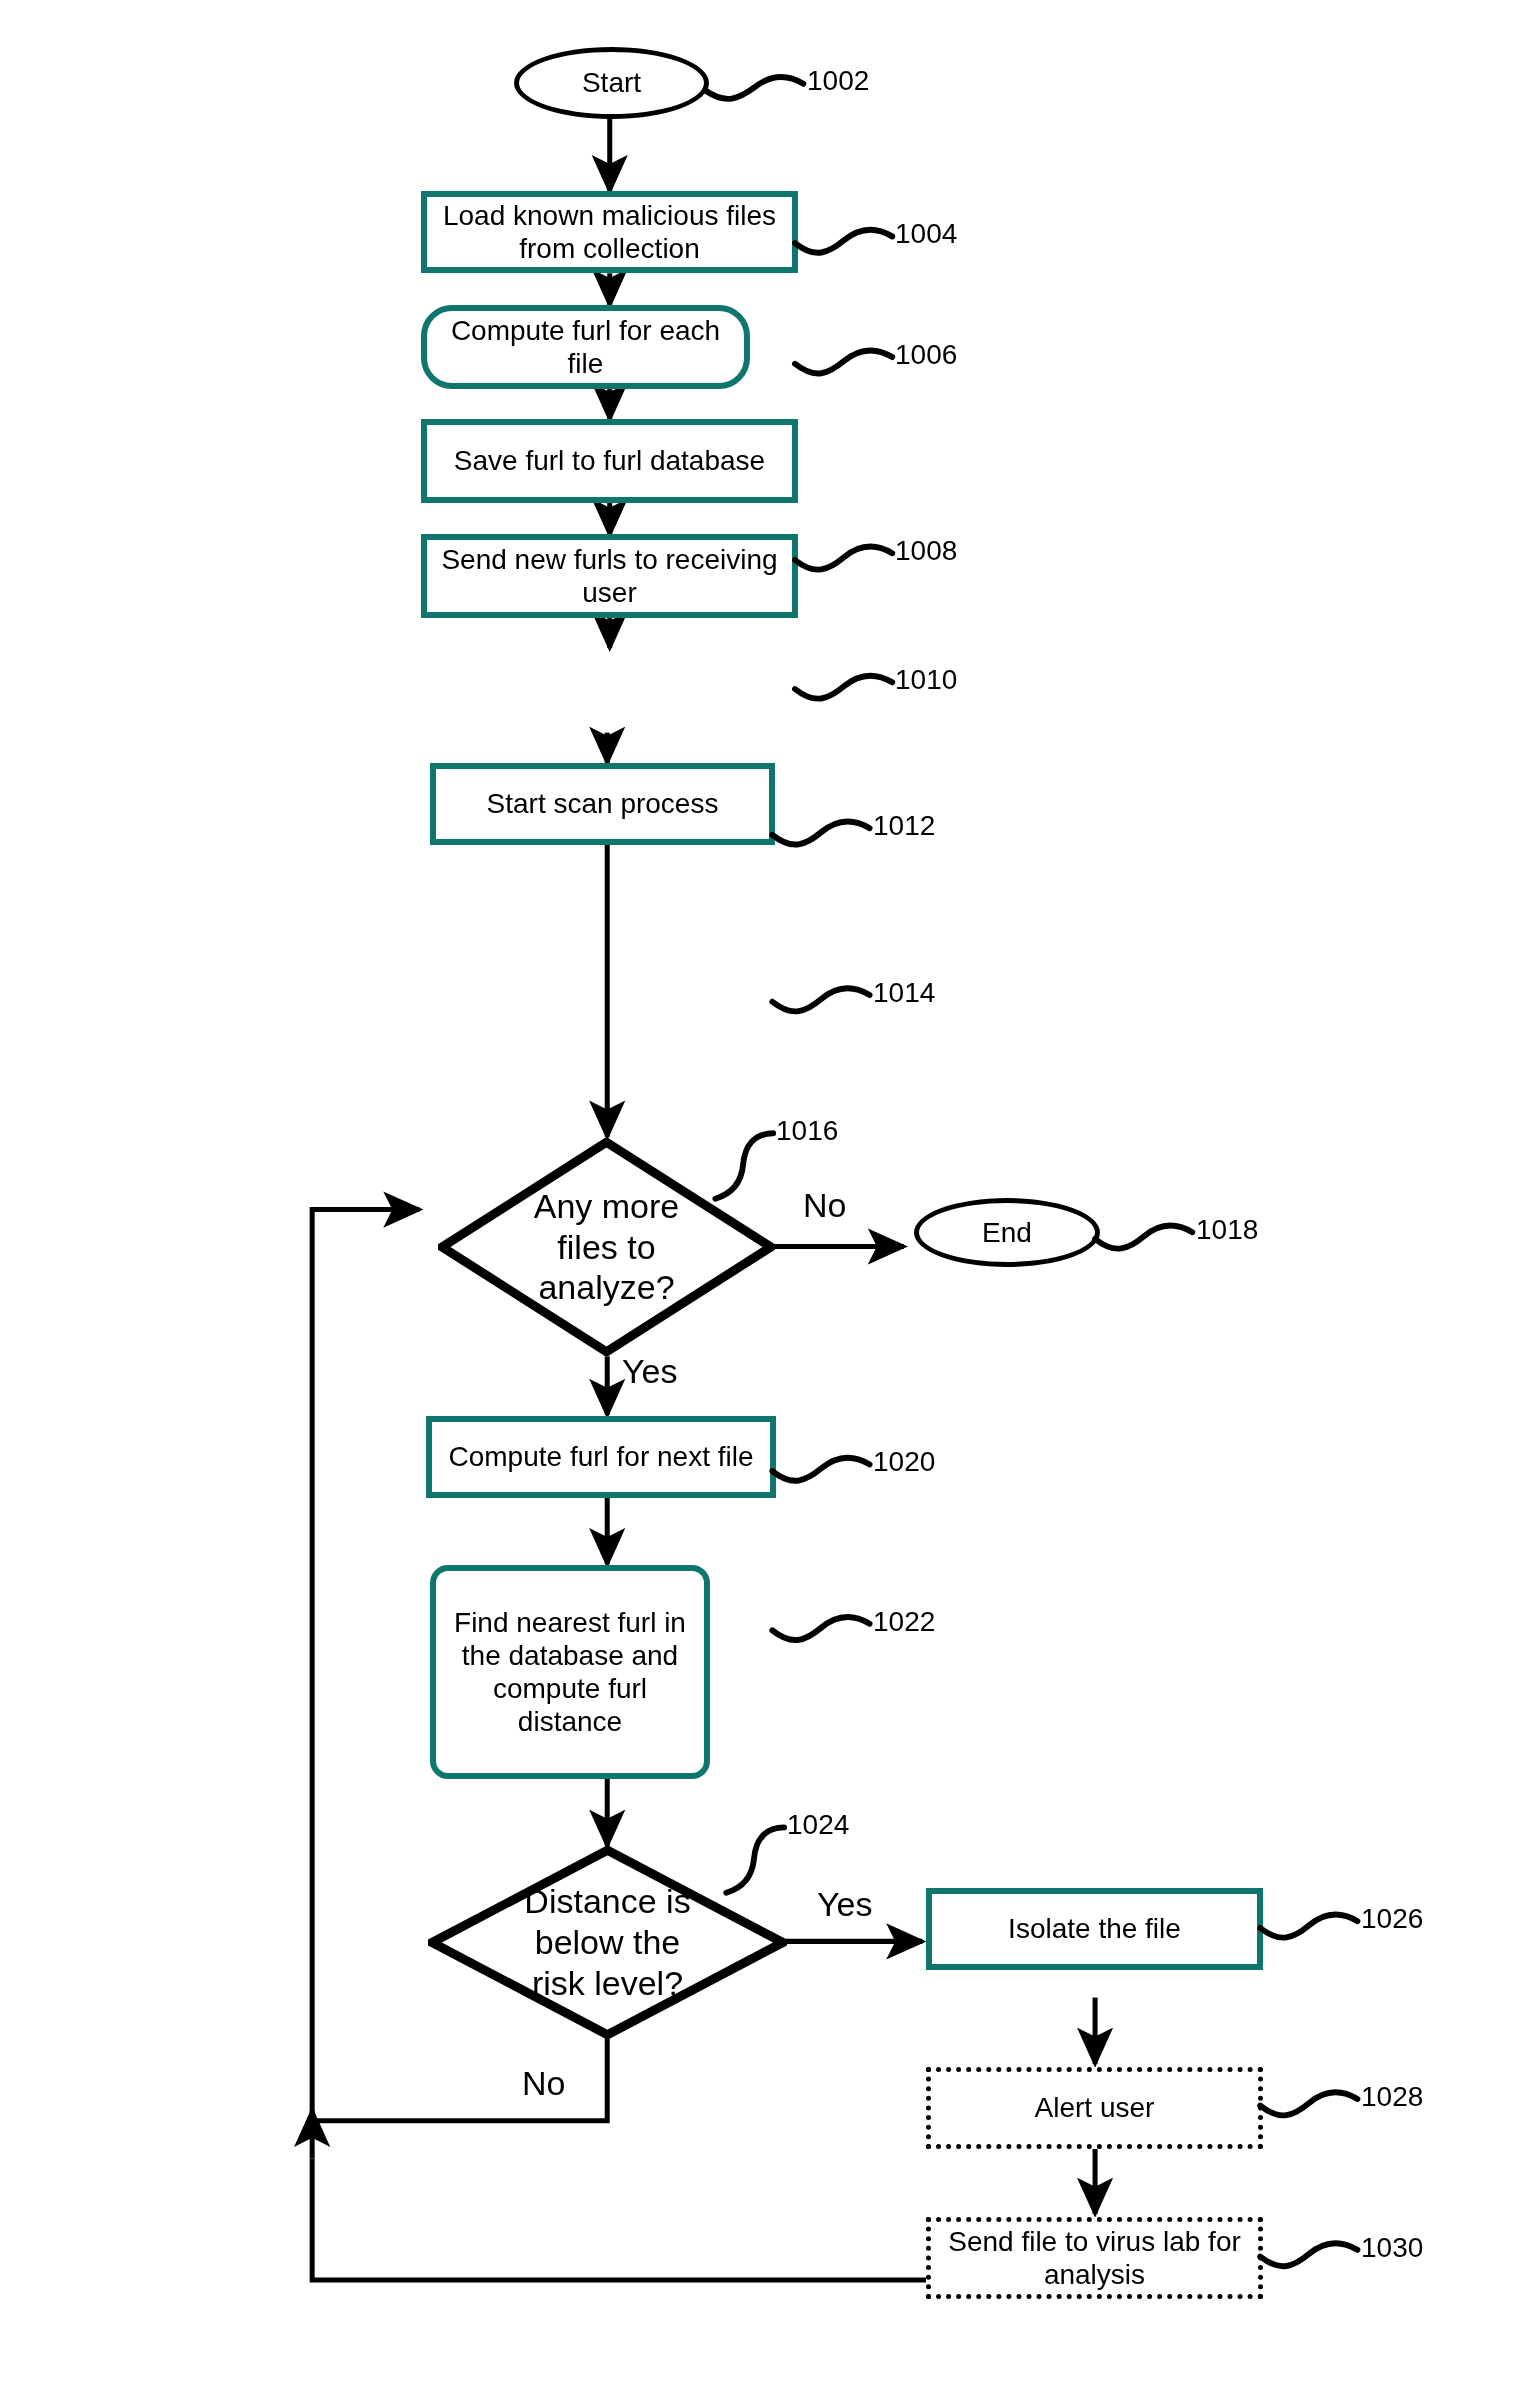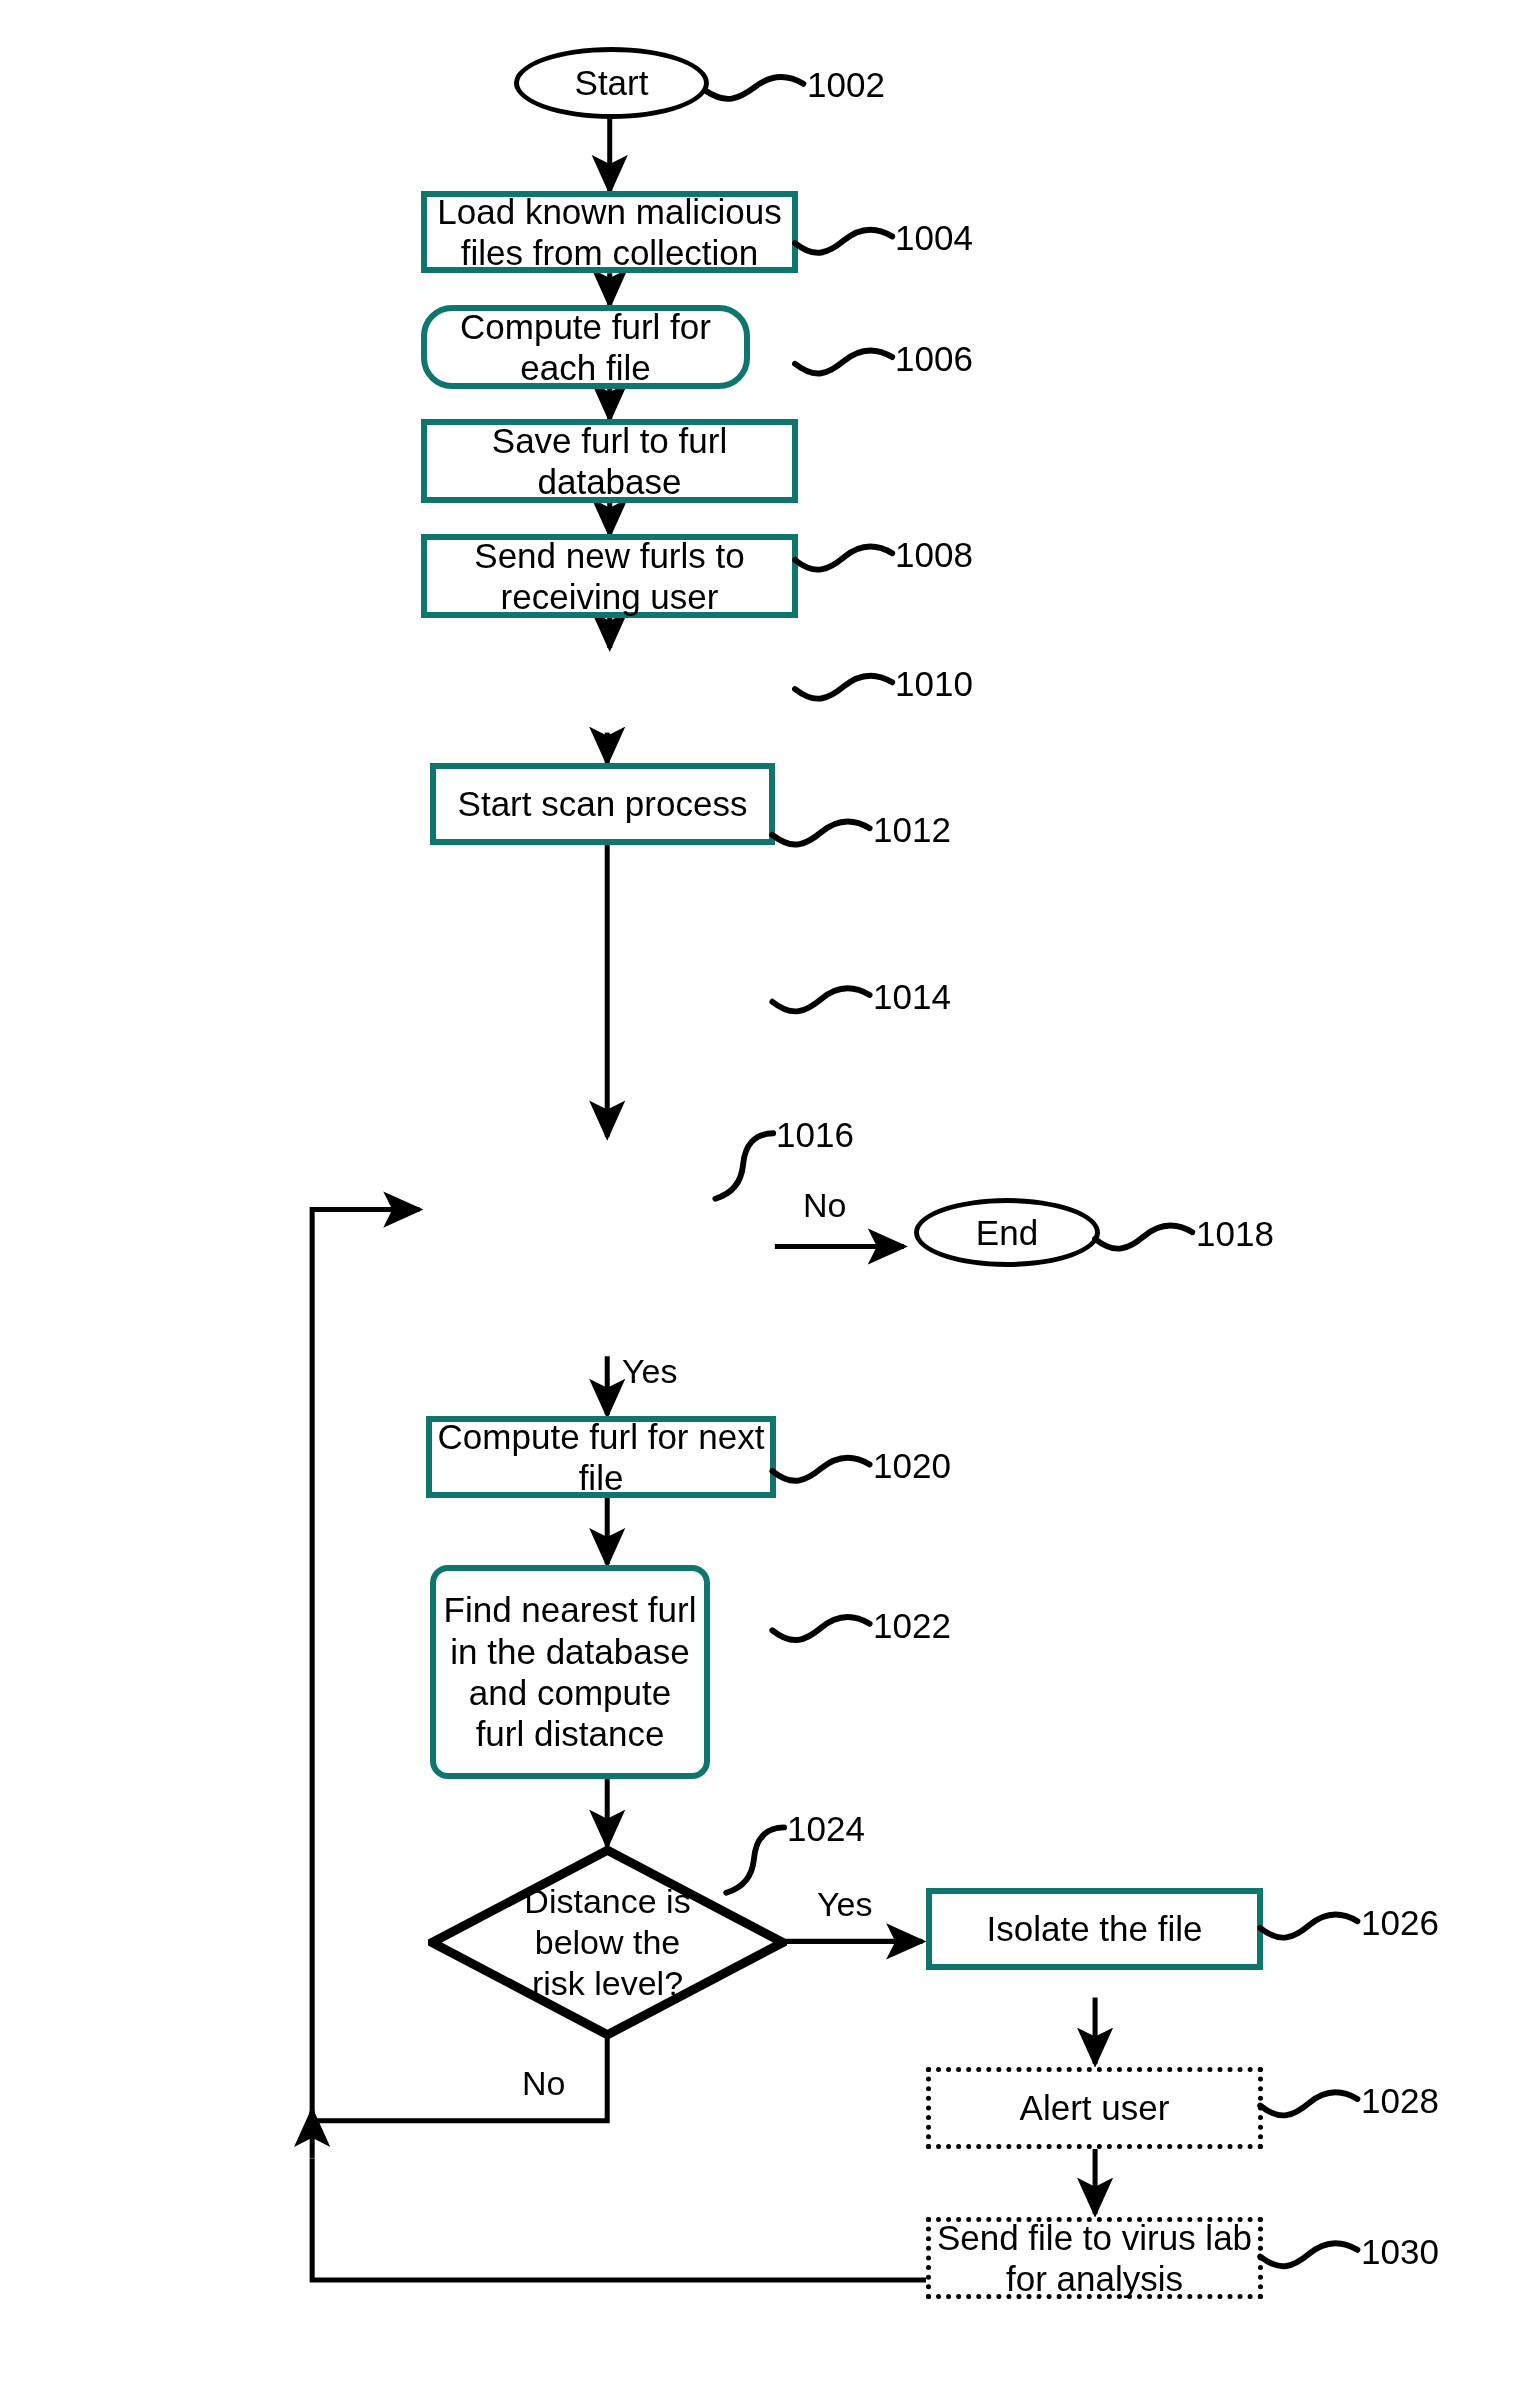--- a/index.html
+++ b/index.html
@@ -19,21 +19,21 @@
 
   .term{border:5.9px solid #000;border-radius:50%;}
 
   .dec{position:absolute;display:flex;align-items:center;justify-content:center;}
   .dec .decbox{position:absolute;left:0;top:0;width:100%;height:100%;}
   .dec .txt{position:relative;z-index:2;text-align:center;line-height:1.2;}
 
   .reflabel{position:absolute;white-space:nowrap;}
   .edgelabel{position:absolute;white-space:nowrap;}
   .f40{font-size:34px;}
-  .f42{font-size:35px;}
+  .f42{font-size:28px;}
 </style>
 </head>
 <body>
 
 <div id="stage">
 
   <svg id="wires" viewBox="0 0 1834 2850" xmlns="http://www.w3.org/2000/svg">
     <defs>
       <marker id="ah" markerWidth="10" markerHeight="10" refX="7.2" refY="4" orient="auto" markerUnits="strokeWidth">
         <path d="M0,0.4 L8,4 L0,7.6 L1.8,4 Z" fill="#000"></path>
@@ -88,20 +88,26 @@
 
   <div class="node proc f42" style="left:421px;top:534px;width:377px;height:84px;">
     <span class="txt">Send new furls to receiving user</span>
   </div>
 
 
   <div class="node proc f42" style="left:430px;top:763px;width:345px;height:82px;">
     <span class="txt">Start scan process</span>
   </div>
 
+  <div class="dec f40" style="left:438px;top:1138px;width:337px;height:218px;">
+    <svg class="decbox" viewBox="0 0 402 260" preserveAspectRatio="none">
+      <polygon points="201,5 397,130 201,255 5,130" fill="#fff" stroke="#000" stroke-width="9" vector-effect="non-scaling-stroke"></polygon>
+    </svg>
+    <span class="txt" style="width:193px;">Any more files to analyze?</span>
+  </div>
 
   <div class="node term f42" style="left:914px;top:1198px;width:186px;height:69px;">
     <span class="txt">End</span>
   </div>
 
   <div class="node proc f42" style="left:426px;top:1416px;width:350px;height:82px;">
     <span class="txt">Compute furl for next file</span>
   </div>
 
   <div class="node proc f42" style="left:430px;top:1565px;width:280px;height:214px;border-radius:18px;">

